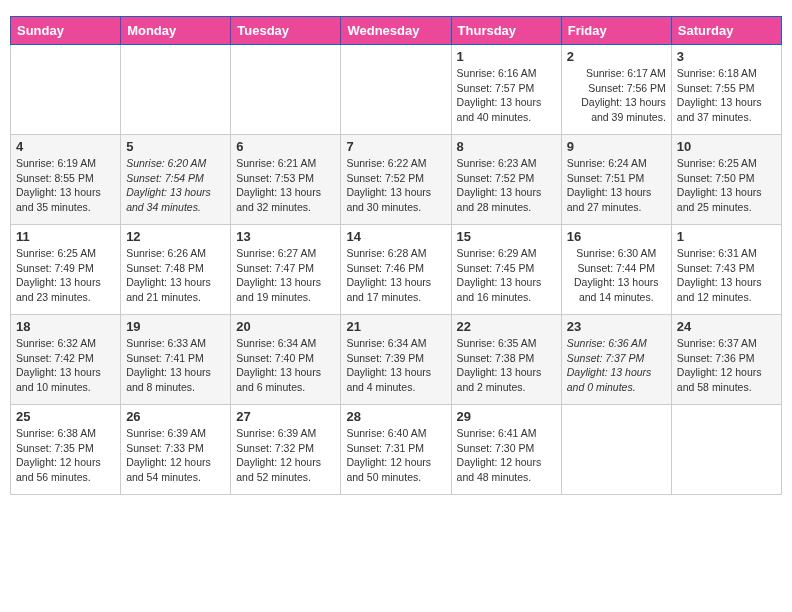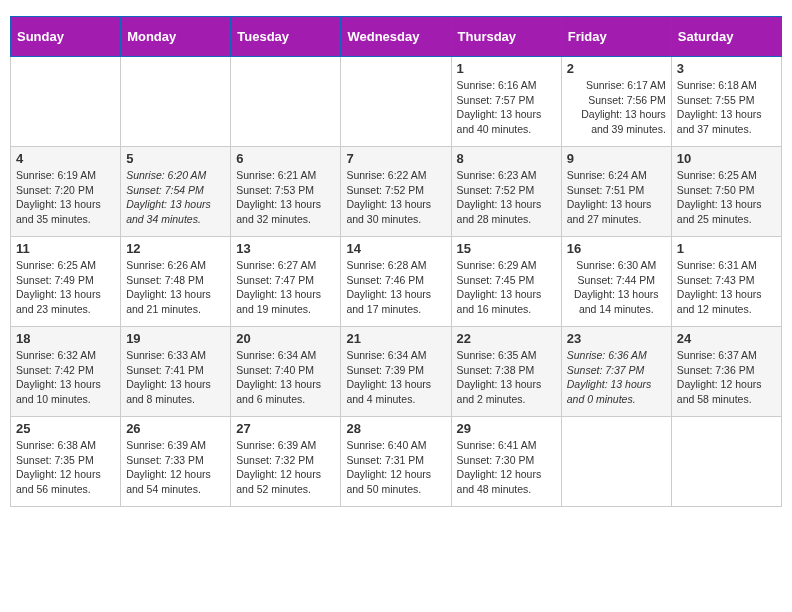--- a/index.html
+++ b/index.html
@@ -51,24 +51,24 @@
       font-size: 14px;
       color: #333;
       font-weight: bold;
     }
     .calendar-table {
       width: 100%;
       border-collapse: collapse;
       border: 1px solid #ccc;
     }
     .calendar-table th {
-      background-color: #a21caf;
+      background-color: #ec4899;
       color: #fff;
       text-align: left;
-      padding: 12px 6px;
+      padding: 6px 6px;
       font-size: 13px;
       font-weight: bold;
       border: 1px solid #1565c0;
     }
     .calendar-table td {
       vertical-align: top;
       padding: 4px 5px;
       border: 1px solid #ccc;
       font-size: 11px;
       color: #333;
@@ -135,21 +135,21 @@
           <span class="day-number">3</span>
           <div class="day-info" style="white-space: pre-line;">Sunrise: 6:18 AM
 Sunset: 7:55 PM
 Daylight: 13 hours and 37 minutes.</div>
         </td>
       </tr>
       <tr>
         <td>
           <span class="day-number">4</span>
           <div class="day-info" style="white-space: pre-line;">Sunrise: 6:19 AM
-Sunset: 7:20 PM
+Sunset: 8:55 PM
 Daylight: 13 hours and 35 minutes.</div>
         </td>
         <td>
           <span class="day-number">5</span>
           <div class="day-info" style="white-space: pre-line; font-style: italic;">Sunrise: 6:20 AM
 Sunset: 7:54 PM
 Daylight: 13 hours and 34 minutes.</div>
         </td>
         <td>
           <span class="day-number">6</span>

